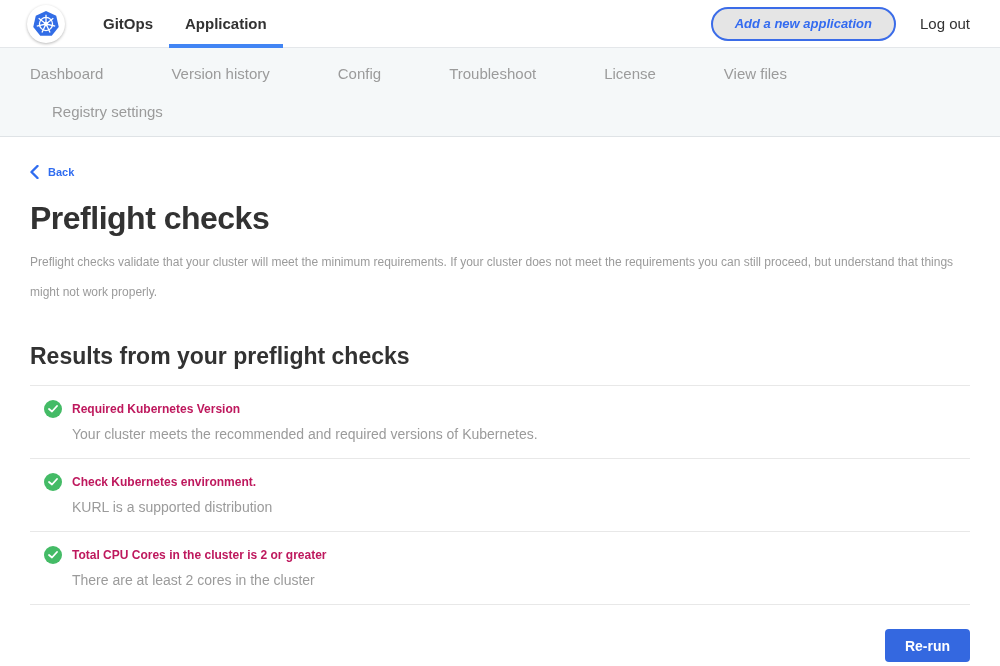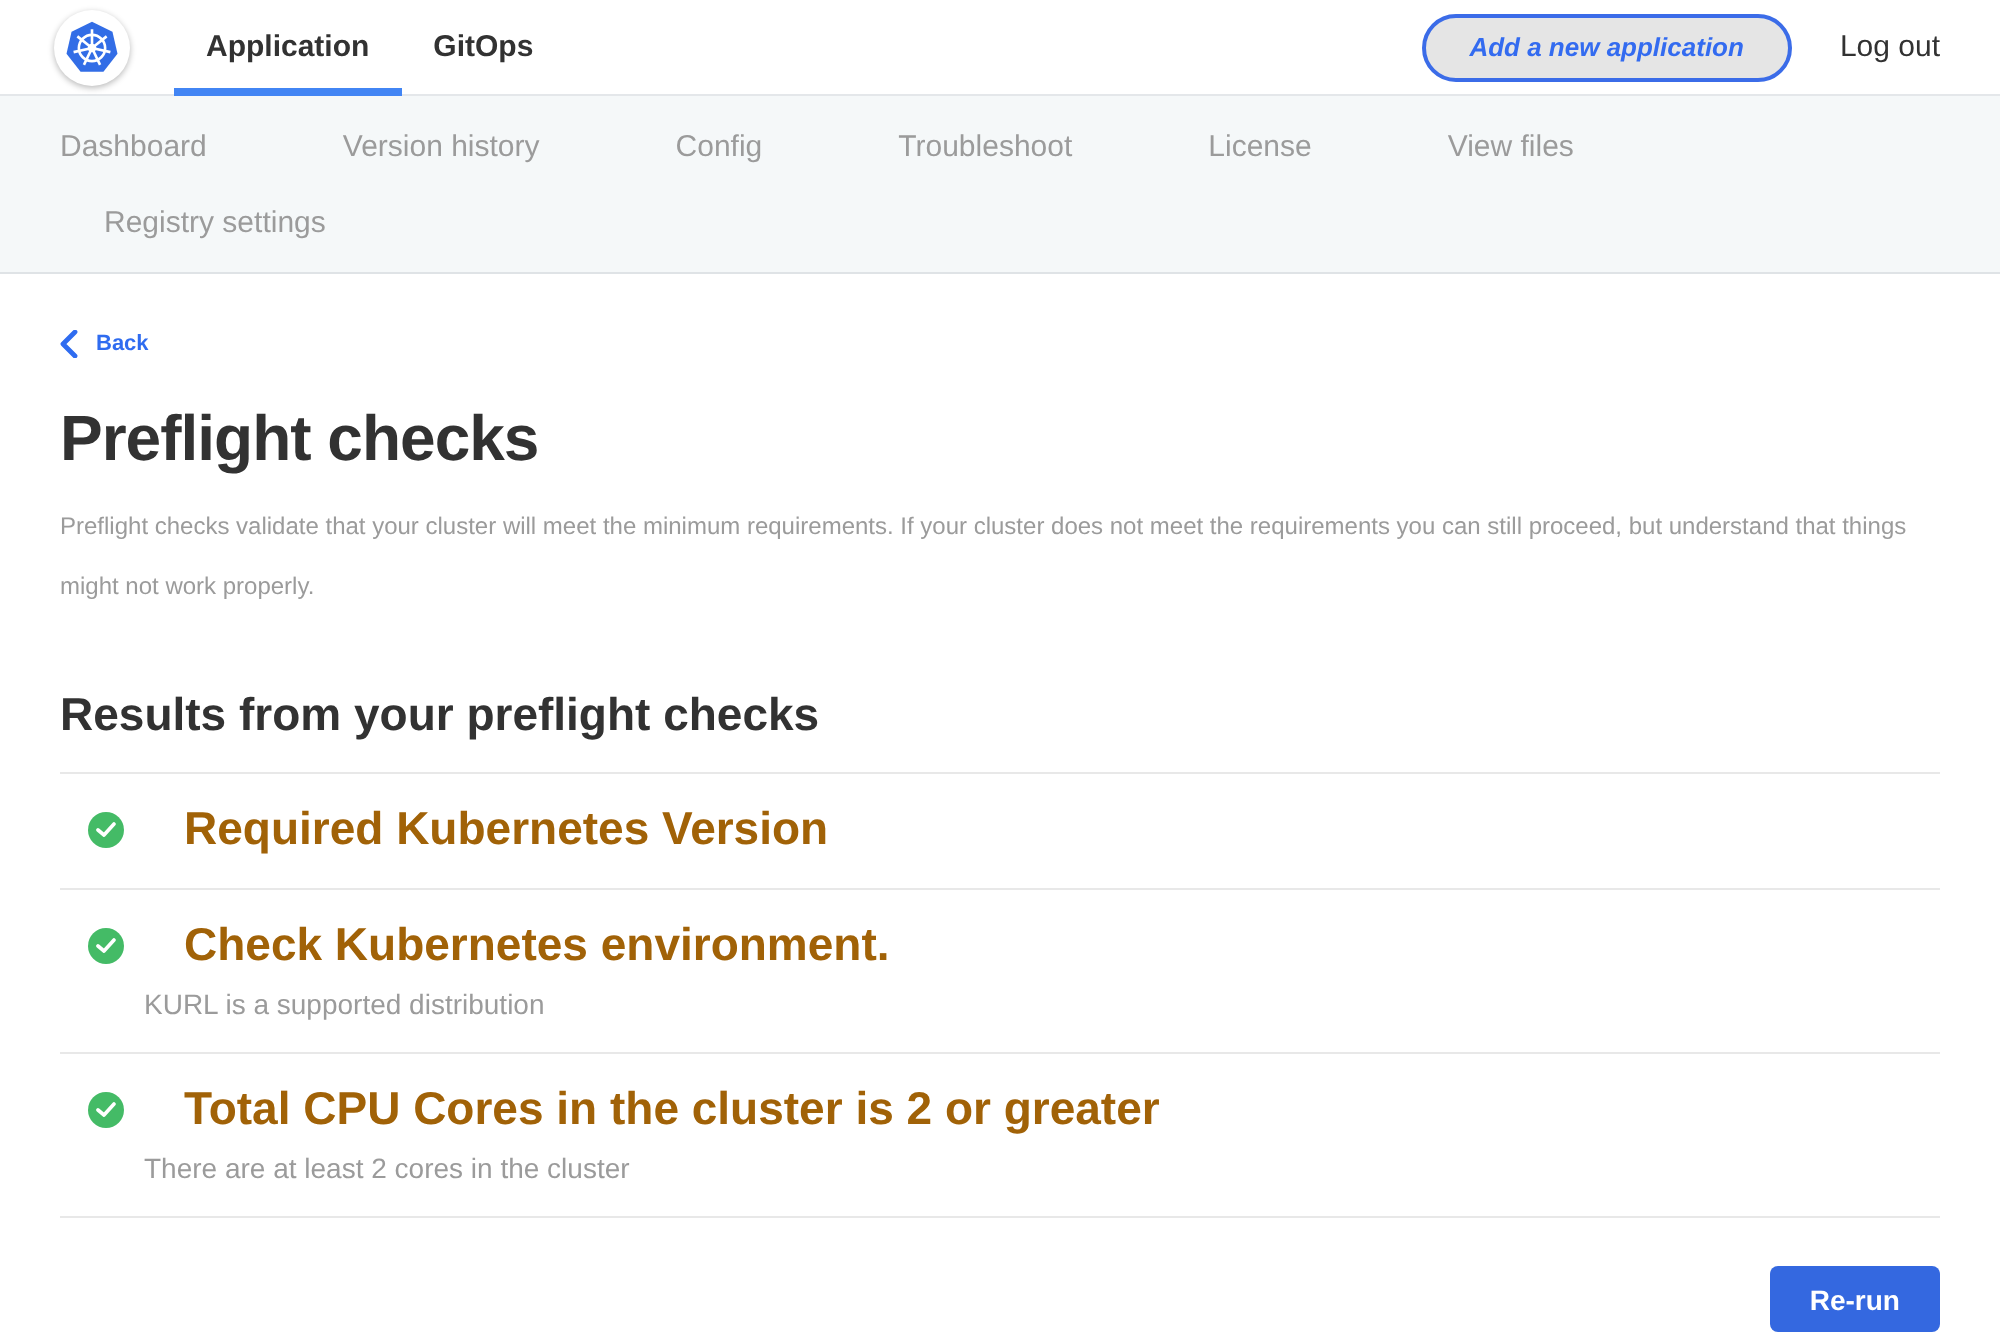--- a/index.html
+++ b/index.html
@@ -107,21 +107,21 @@
   .checks { margin-top: 15px; border-bottom: 1px solid #e8e8e8; }
   .check { border-top: 1px solid #e8e8e8; padding: 14px 0 16px 14px; }
   .check-head { display: flex; align-items: center; gap: 10px; }
   .check-icon {
     width: 18px; height: 18px;
     border-radius: 50%;
     background: #44bb66;
     display: flex; align-items: center; justify-content: center;
     flex: 0 0 18px;
   }
-  .check-title { font-size: 23px; font-weight: 700; color: #a16207; margin-left: 20px; }
+  .check-title { font-size: 12px; font-weight: 700; color: #be185d; }
   .check-desc { margin: 8px 0 0 28px; font-size: 14px; color: #9b9b9b; }
 
   .actions { display: flex; justify-content: flex-end; margin-top: 24px; }
   .rerun-btn {
     background: #3468e0;
     color: #fff;
     border: none;
     border-radius: 4px;
     height: 33px;
     padding: 0 20px;
@@ -144,25 +144,25 @@
         <line x1="16" y1="16" x2="25.8" y2="18.2"></line>
         <line x1="16" y1="16" x2="20.3" y2="25"></line>
         <line x1="16" y1="16" x2="11.7" y2="25"></line>
         <line x1="16" y1="16" x2="6.2" y2="18.2"></line>
         <line x1="16" y1="16" x2="8.2" y2="9.8"></line>
       </g>
       <circle cx="16" cy="16" r="2.3" fill="#ffffff"></circle>
     </svg>
   </div>
   <nav class="tabs">
+    <div class="tab">
+      <span>GitOps</span>
+    </div>
     <div class="tab active">
       <span>Application</span>
-    </div>
-    <div class="tab">
-      <span>GitOps</span>
     </div>
   </nav>
   <div class="header-right">
     <button class="add-btn">Add a new application</button>
     <span class="logout">Log out</span>
   </div>
 </header>
 
 <nav class="subnav">
   <div class="subnav-row">
@@ -196,20 +196,21 @@
 
     <div class="check">
       <div class="check-head">
         <span class="check-icon">
           <svg width="10" height="8" viewBox="0 0 10 8">
               <polyline points="1,4 4,6.5 9,1" stroke="#ffffff" stroke-width="1.8" fill="none" stroke-linecap="round" stroke-linejoin="round"></polyline>
             </svg>
         </span>
         <span class="check-title">Required Kubernetes Version</span>
       </div>
+      <div class="check-desc">Your cluster meets the recommended and required versions of Kubernetes.</div>
     </div>
 
     <div class="check">
       <div class="check-head">
         <span class="check-icon">
           <svg width="10" height="8" viewBox="0 0 10 8">
               <polyline points="1,4 4,6.5 9,1" stroke="#ffffff" stroke-width="1.8" fill="none" stroke-linecap="round" stroke-linejoin="round"></polyline>
             </svg>
         </span>
         <span class="check-title">Check Kubernetes environment.</span>

